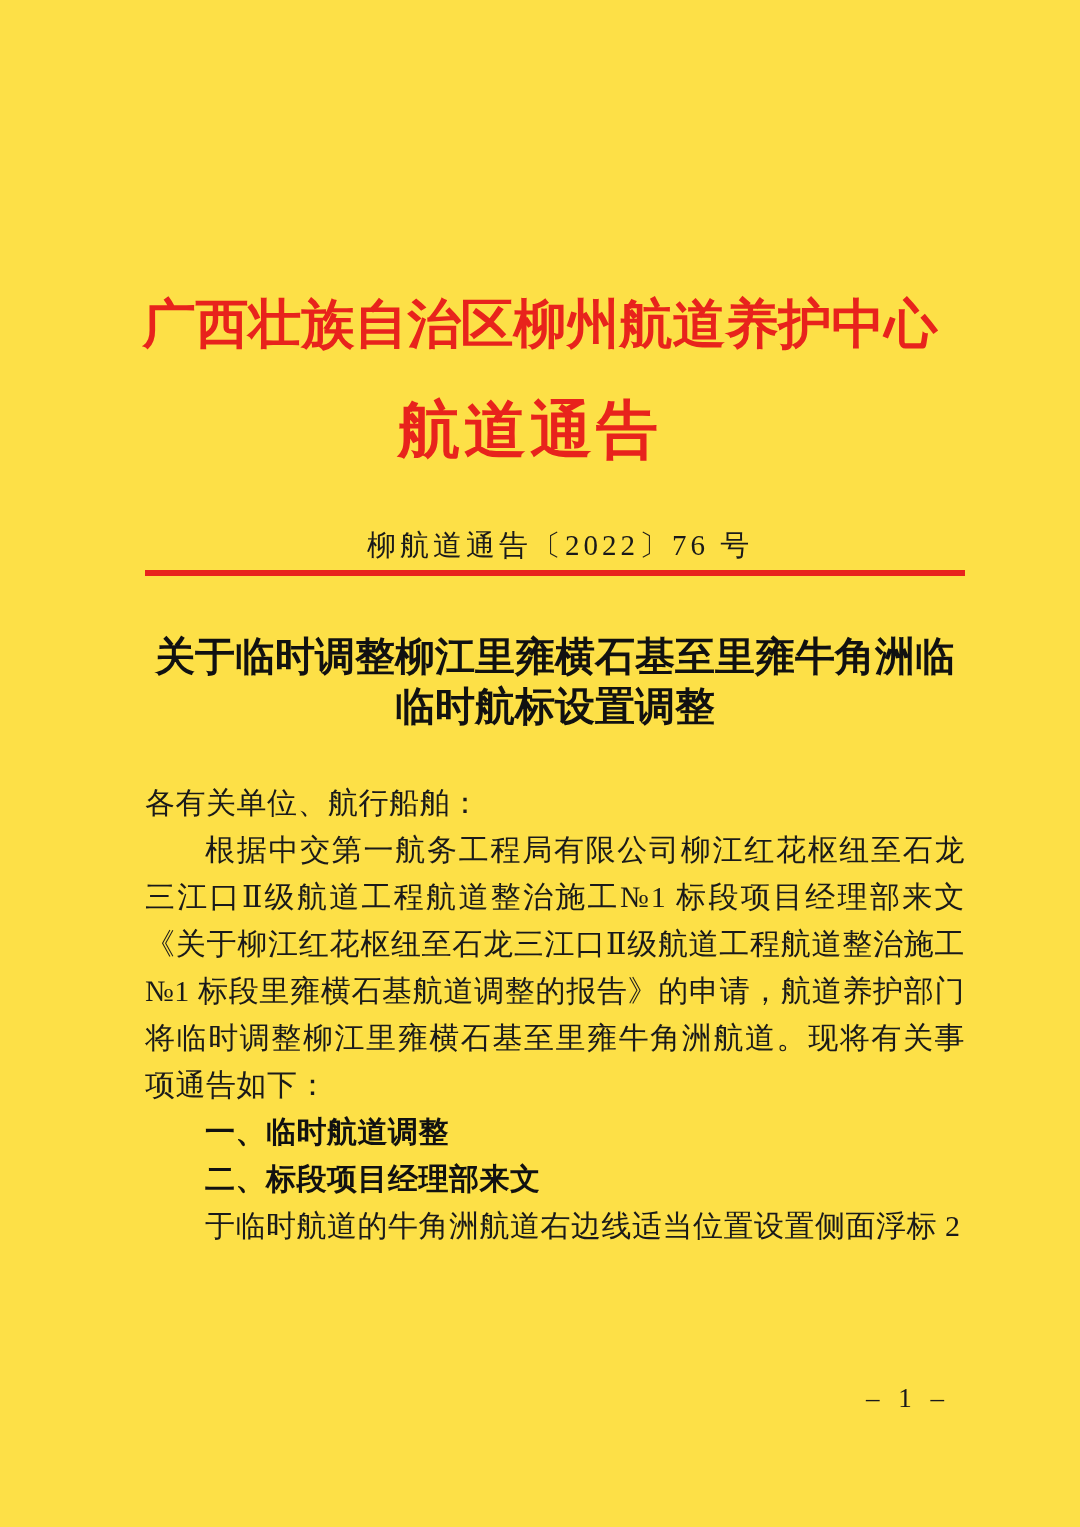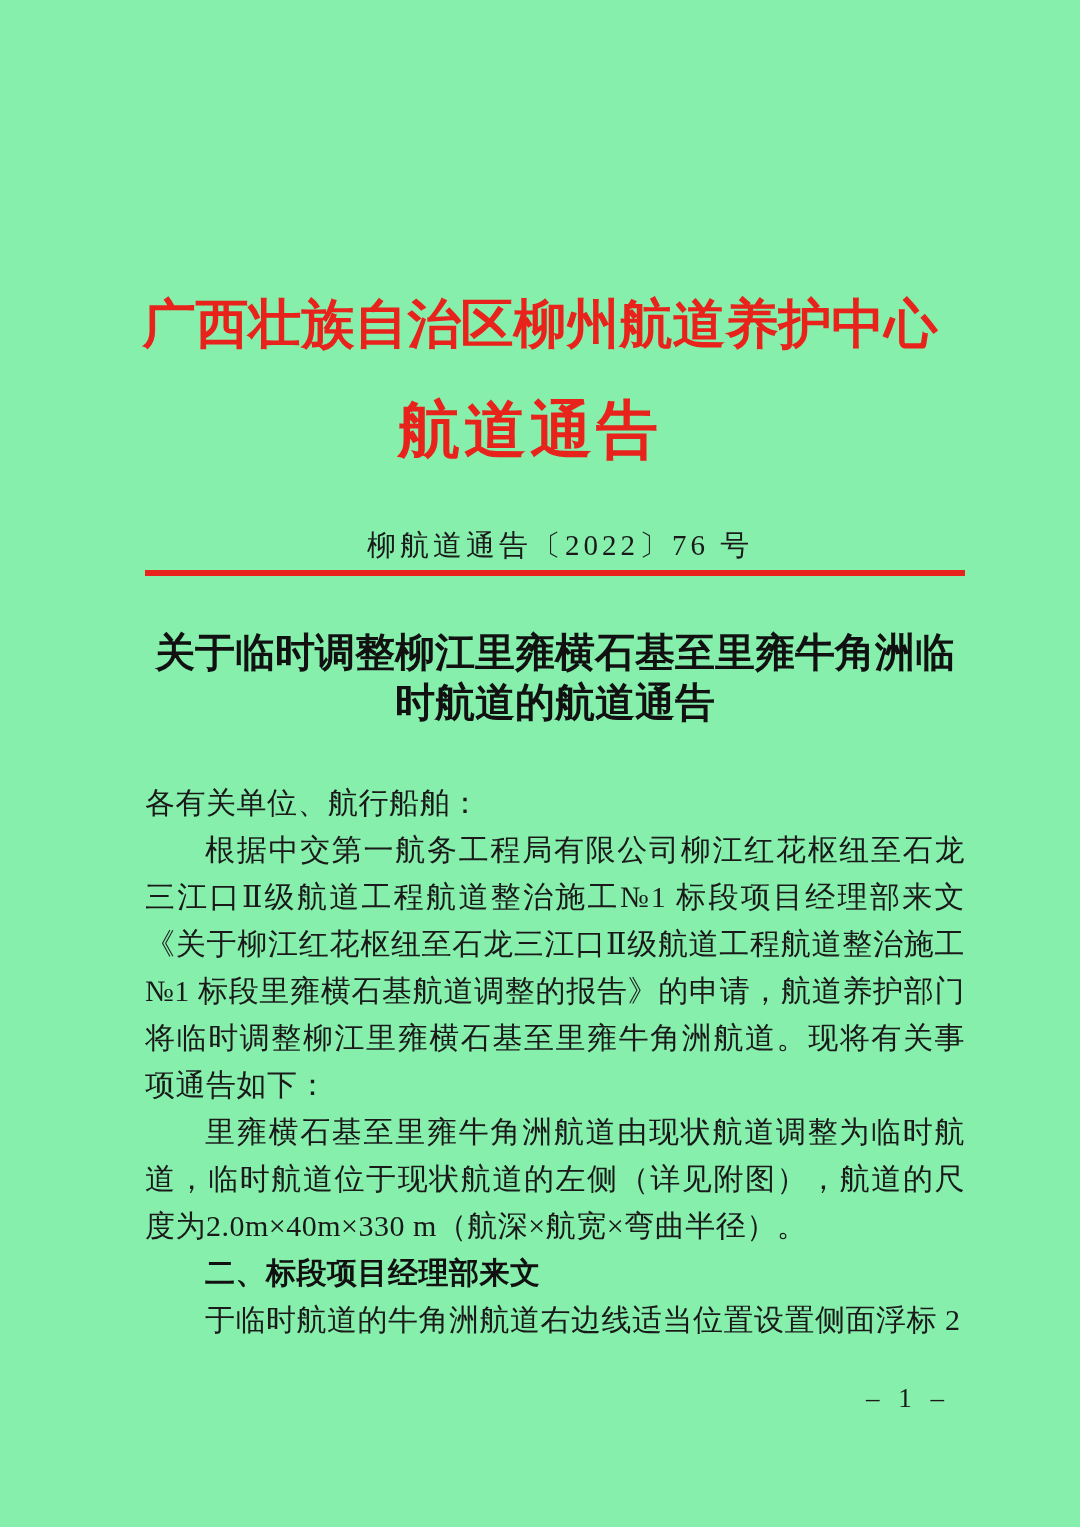--- a/index.html
+++ b/index.html
@@ -4,21 +4,21 @@
 <style>
   html, body {
     margin: 0;
     padding: 0;
     background: #ffffff;
   }
   .page {
     position: relative;
     width: 1080px;
     height: 1527px;
-    background: #86efac;
+    background: #fde047;
     overflow: hidden;
     color: #1a1a1a;
     font-family: "Liberation Serif", "DejaVu Serif", serif;
   }
   
   .org-title {
     margin: 288px auto 0 auto;
     width: 1080px;
     text-align: center;
     font-family: "Liberation Sans", "DejaVu Sans", sans-serif;
@@ -57,21 +57,21 @@
     width: 820px;
   }
   .red-line {
     margin-top: 7px;
     height: 6px;
     background: var(--accent, #e8231c);
   }
   .notice-title {
     margin-top: 55px;
     text-align: center;
-    font-family: Liberation Mono, monospace;
+    font-family: Liberation Sans, sans-serif;
     font-weight: bold;
     font-size: 40px;
     line-height: 50px;
     color: #111111;
   }
   .body-text {
     margin-top: 48px;
     font-size: 30px;
     line-height: 47px;
     letter-spacing: 0.5px;
@@ -115,27 +115,27 @@
   <div class="doc-type">航道通告</div>
 
   <div class="doc-number">柳航道通告〔2022〕76 号</div>
 
   <div class="content-col">
 
     <div class="red-line"></div>
 
     <div class="notice-title">
       <div>关于临时调整柳江里雍横石基至里雍牛角洲临</div>
-      <div>时航道的航道通告</div>
+      <div>临时航标设置调整</div>
     </div>
 
     <div class="body-text">
       <p class="salutation">各有关单位、航行船舶：</p>
       <p class="para">根据中交第一航务工程局有限公司柳江红花枢纽至石龙三江口Ⅱ级航道工程航道整治施工№1 标段项目经理部来文《关于柳江红花枢纽至石龙三江口Ⅱ级航道工程航道整治施工№1 标段里雍横石基航道调整的报告》的申请，航道养护部门将临时调整柳江里雍横石基至里雍牛角洲航道。现将有关事项通告如下：</p>
-      <p class="para">里雍横石基至里雍牛角洲航道由现状航道调整为临时航道，临时航道位于现状航道的左侧（详见附图），航道的尺度为2.0m×40m×330 m（航深×航宽×弯曲半径）。</p>
+      <p class="section-heading">一、临时航道调整</p>
       <p class="section-heading">二、标段项目经理部来文</p>
       <p class="para">于临时航道的牛角洲航道右边线适当位置设置侧面浮标 2</p>
     </div>
 
   </div>
 
   <div class="page-number">– 1 –</div>
 
 </div>
 

